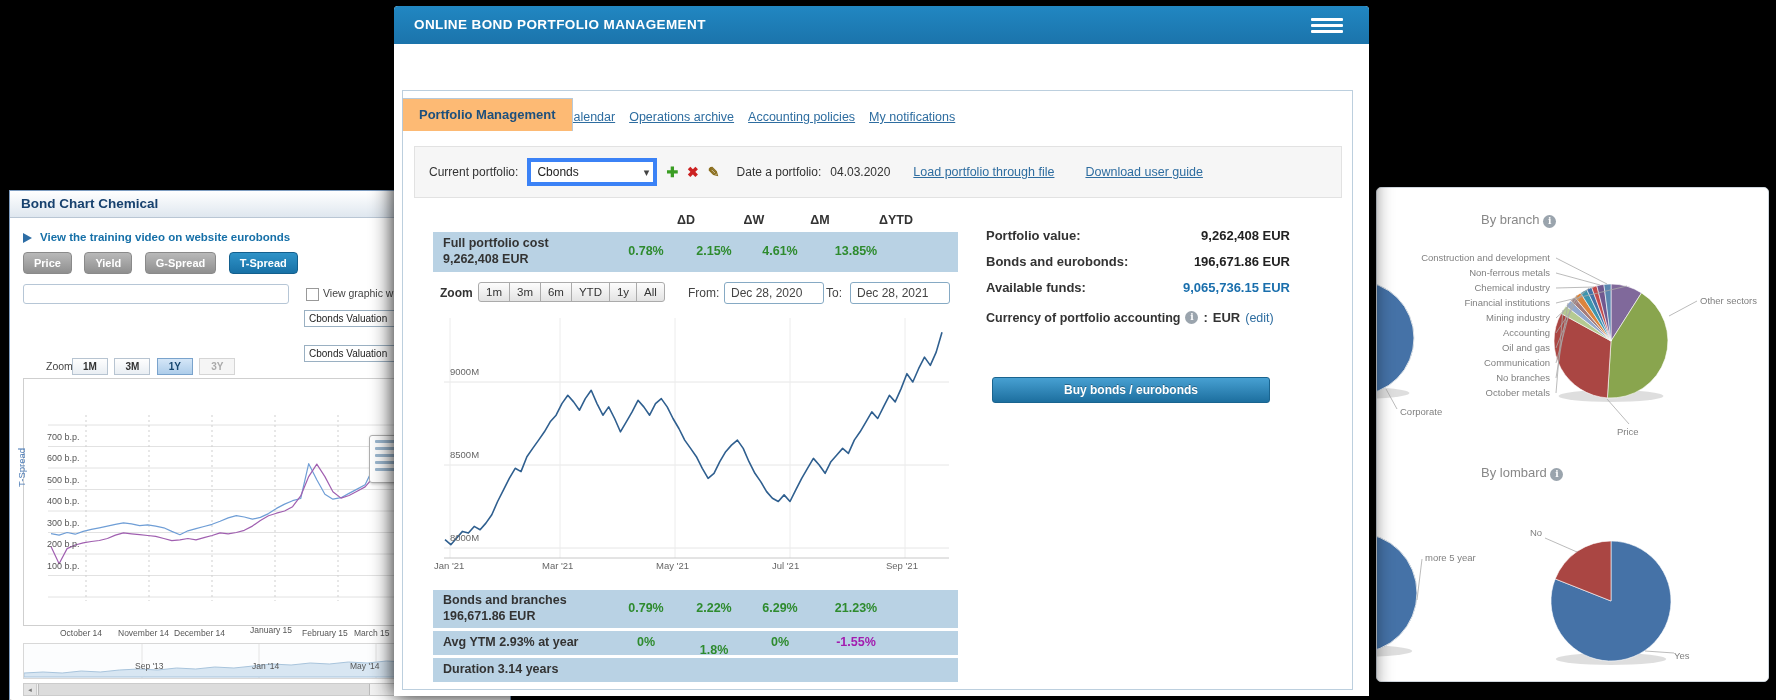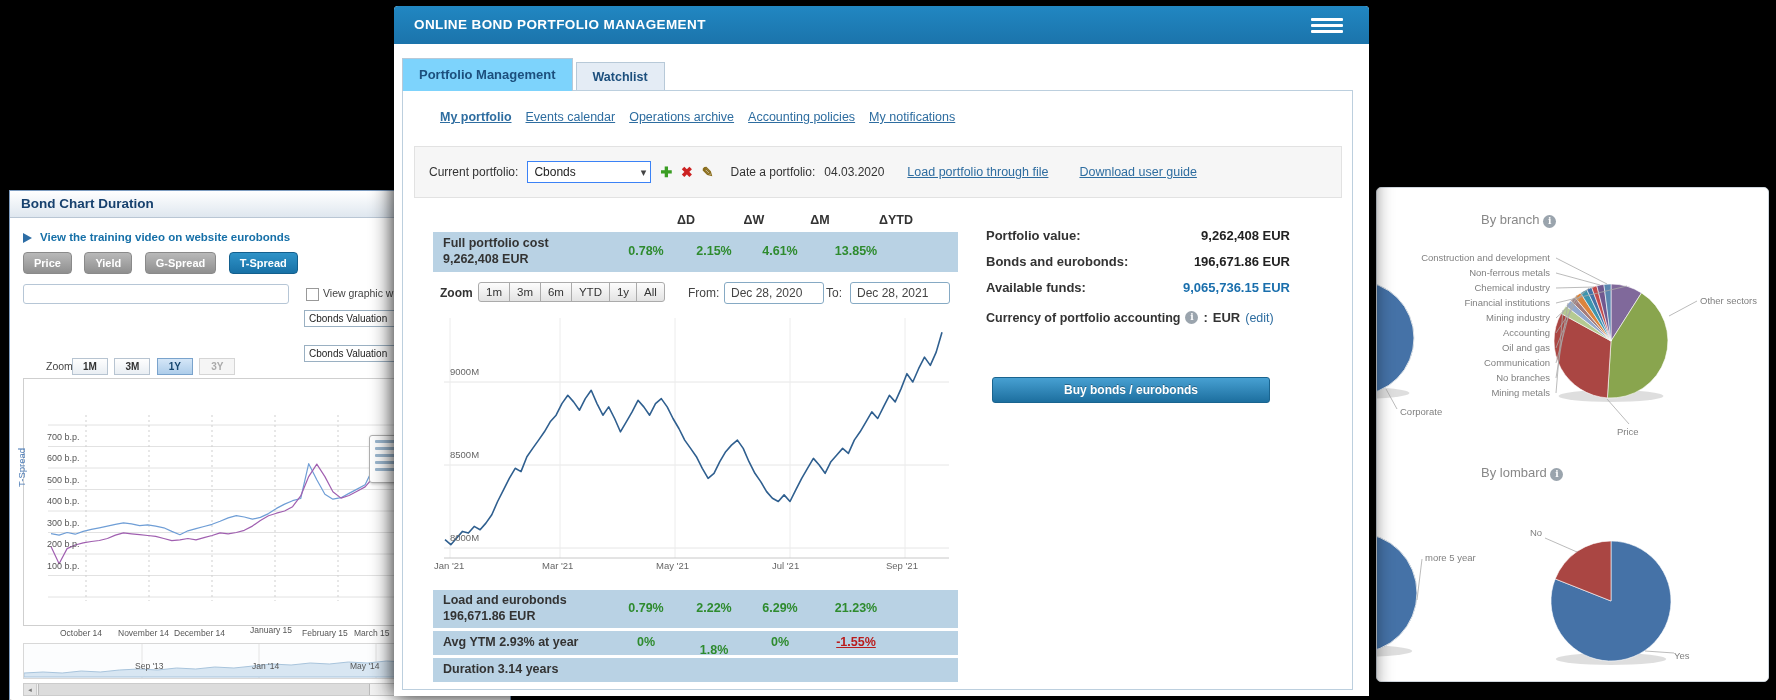--- a/index.html
+++ b/index.html
@@ -10,35 +10,35 @@
   
   #main-window{left:394px;top:6px;width:975px;height:690px;background:#fff;z-index:5;
     box-shadow:0 0 22px rgba(0,0,0,.95);border-radius:4px 4px 0 0;}
   .mw-header{left:0;top:0;width:975px;height:38px;background:linear-gradient(#2187c2,#1b74ab);
     border-radius:4px 4px 0 0;}
   .mw-title{left:20px;top:0;height:38px;line-height:38px;color:#fff;font-weight:bold;font-size:13.5px;letter-spacing:.4px;}
   .hamburger{right:26px;top:12px;width:32px;height:15px;}
   .hamburger span{display:block;height:3px;background:#fff;border-radius:1px;margin-bottom:3px;}
   .tab{height:28px;line-height:28px;padding:0 16px;font-size:12.5px;font-weight:bold;color:#1c4f7d;
     border:1px solid #b7c9d8;border-bottom:none;background:#e4ecf5;}
-  .tab.active{background:#7dd3fc;height:32px;line-height:32px;position:relative;z-index:3;font-size:13px;}
+  .tab.active{background:#fdba74;height:32px;line-height:32px;position:relative;z-index:3;font-size:13px;margin-top:40px;}
   #content-box{left:8px;top:84px;width:949px;height:598px;border:1px solid #bccfde;background:#fff;}
   .navlink{font-size:12.5px;color:#2e6da0;text-decoration:underline;cursor:pointer;}
   .navlink.bold{font-weight:bold;}
   #toolbar{left:20px;top:140px;width:926px;height:50px;background:#f6f6f6;border:1px solid #e2e2e2;}
   .tb-label{font-size:12px;color:#333;}
-  .fake-select{display:inline-block;width:100px;height:20px;border:1px solid #3b82f6;background:#fff;
+  .fake-select{display:inline-block;width:100px;height:20px;border:4px solid #3b82f6;background:#fff;
     font-size:12px;color:#222;line-height:20px;padding:0 16px 0 6px;position:relative;}
   .fake-select:after{content:"▾";position:absolute;right:4px;top:0;color:#444;font-size:11px;}
   .tb-icon{font-size:14px;font-weight:bold;cursor:pointer;}
   .delta-head{width:80px;text-align:center;font-size:12.5px;font-weight:bold;color:#333;}
   .blue-row{background:#b9d2e4;}
   .row-title{font-size:12.5px;font-weight:bold;color:#333;}
   .val{width:84px;text-align:center;font-size:12.5px;font-weight:bold;color:#2e8b2e;}
-  .val.neg{color:#b91c1c;text-decoration:underline;}
+  .val.neg{color:#a21caf;}
   .zoom-btn{display:inline-block;padding:3px 7px;font-size:11.5px;color:#333;border:1px solid #ababab;
     background:linear-gradient(#fdfdfd,#e3e3e3);margin-left:-1px;cursor:pointer;}
   .zoom-btn:first-child{border-radius:3px 0 0 3px;margin-left:0;}
   .zoom-btn:last-child{border-radius:0 3px 3px 0;}
   .date-input{width:86px;height:16px;border:1px solid #86aac4;border-radius:3px;font-size:12px;color:#444;
     padding:2px 6px;font-family:"Liberation Sans",sans-serif;}
   .sum-label{font-size:13px;font-weight:bold;color:#333;}
   .sum-value{font-size:13px;font-weight:bold;color:#222;text-align:right;}
   .sum-value.blue{color:#1a6fad;}
   .edit-link{color:#2e6da0;font-weight:normal;font-size:12.5px;cursor:pointer;}
@@ -92,21 +92,21 @@
   .pie-label{font-size:9.5px;color:#808080;}
   .branch-label{position:absolute;right:218px;text-align:right;white-space:nowrap;}
 </style>
 </head>
 <body>
 
 <div id="screen">
 
   <div id="left-panel" class="abs">
     <div class="lp-titlebar abs"></div>
-    <div class="lp-title abs nosel">Bond Chart Duration</div>
+    <div class="lp-title abs nosel">Bond Chart Chemical</div>
 
     <div class="play-icon abs"></div>
     <div class="video-link abs nosel">View the training video on website eurobonds</div>
 
     <div class="abs" style="left:13px;top:61px;">
       <span class="grey-btn">Price</span>
       <span class="grey-btn" style="margin-left:8px;">Yield</span>
       <span class="grey-btn" style="margin-left:8px;">G-Spread</span>
       <span class="grey-btn active" style="margin-left:8px;">T-Spread</span>
     </div>
@@ -256,21 +256,21 @@
 
     <div class="pie-label branch-label" style="top:64px;">Construction and development</div>
     <div class="pie-label branch-label" style="top:79px;">Non-ferrous metals</div>
     <div class="pie-label branch-label" style="top:94px;">Chemical industry</div>
     <div class="pie-label branch-label" style="top:109px;">Financial institutions</div>
     <div class="pie-label branch-label" style="top:124px;">Mining industry</div>
     <div class="pie-label branch-label" style="top:139px;">Accounting</div>
     <div class="pie-label branch-label" style="top:154px;">Oil and gas</div>
     <div class="pie-label branch-label" style="top:169px;">Communication</div>
     <div class="pie-label branch-label" style="top:184px;">No branches</div>
-    <div class="pie-label branch-label" style="top:199px;">Mining metals</div>
+    <div class="pie-label branch-label" style="top:199px;">October metals</div>
 
     <div class="pie-label abs nosel" style="left:323px;top:107px;">Other sectors</div>
     <div class="pie-label abs nosel" style="left:240px;top:238px;">Price</div>
     <div class="pie-label abs nosel" style="left:23px;top:218px;">Corporate</div>
     <div class="pie-label abs nosel" style="left:48px;top:364px;">more 5 year</div>
     <div class="pie-label abs nosel" style="left:153px;top:339px;">No</div>
     <div class="pie-label abs nosel" style="left:297px;top:462px;">Yes</div>
   </div>
 
   <div id="main-window" class="abs">
@@ -353,21 +353,21 @@
       <div class="tick abs nosel" style="left:16px;top:141px;">8500M</div>
       <div class="tick abs nosel" style="left:16px;top:224px;">8000M</div>
       <div class="tick abs nosel" style="left:0px;top:252px;">Jan '21</div>
       <div class="tick abs nosel" style="left:108px;top:252px;">Mar '21</div>
       <div class="tick abs nosel" style="left:222px;top:252px;">May '21</div>
       <div class="tick abs nosel" style="left:338px;top:252px;">Jul '21</div>
       <div class="tick abs nosel" style="left:452px;top:252px;">Sep '21</div>
     </div>
 
     <div class="blue-row abs" style="left:39px;top:584px;width:525px;height:38px;">
-      <div class="row-title abs nosel" style="left:10px;top:3px;">Load and eurobonds</div>
+      <div class="row-title abs nosel" style="left:10px;top:3px;">Bonds and branches</div>
       <div class="row-title abs nosel" style="left:10px;top:19px;">196,671.86 EUR</div>
       <div class="val abs nosel" style="left:171px;top:11px;">0.79%</div>
       <div class="val abs nosel" style="left:239px;top:11px;">2.22%</div>
       <div class="val abs nosel" style="left:305px;top:11px;">6.29%</div>
       <div class="val abs nosel" style="left:381px;top:11px;">21.23%</div>
     </div>
 
     <div class="blue-row abs" style="left:39px;top:625px;width:525px;height:24px;">
       <div class="row-title abs nosel" style="left:10px;top:4px;">Avg YTM 2.93% at year</div>
       <div class="val abs nosel" style="left:171px;top:4px;">0%</div>

